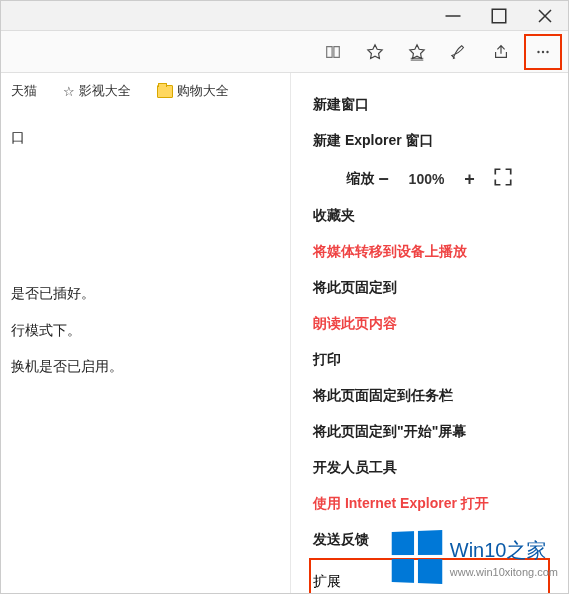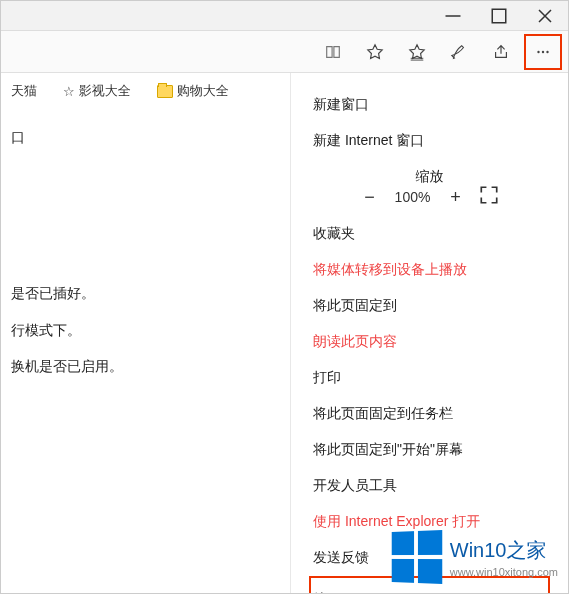--- a/index.html
+++ b/index.html
@@ -14,23 +14,23 @@
     
     .bookmarks { height: 36px; display: flex; align-items: center; padding-left: 10px; gap: 26px; color: #333; font-size: 13px; }
     .bookmarks .bm-item { display: flex; align-items: center; gap: 4px; }
     .folder-icon { width: 16px; height: 13px; background: #ffd75e; border: 1px solid #d9a700; border-radius: 1px; display: inline-block; position: relative; }
     .folder-icon::before { content: ""; position: absolute; top: -3px; left: 0; width: 7px; height: 3px; background: #ffd75e; border: 1px solid #d9a700; border-bottom: none; border-radius: 1px 1px 0 0; }
     
     .content { position: absolute; left: 0; top: 108px; padding: 10px; color: #222; line-height: 2.6; font-size: 14px; }
     .content div { white-space: nowrap; }
     
     .menu { position: absolute; right: 0; top: 72px; width: 278px; background: #fff; border-left: 1px solid #e8e8e8; padding: 14px 0 10px 0; }
-    .menu-item { padding: 9px 22px; color: #222; font-size: 14px; display: flex; align-items: center; }
+    .menu-item { padding: 9px 22px; color: #222; font-size: 14px; display: flex; align-items: center; font-weight: bold; }
     .menu-item.disabled { color: #ef4444; }
-    .menu-item.zoom { justify-content: center; flex-direction: column; }
+    .menu-item.zoom { justify-content: center; }
     .zoom-controls { display: flex; align-items: center; gap: 16px; color: #333; }
     .zoom-btn { width: 18px; text-align: center; font-size: 18px; line-height: 1; }
     .zoom-val { font-size: 14px; }
     .highlight-box { border: 2px solid #e30; margin: 0 18px; padding: 13px 2px; }
     
     .watermark { position: absolute; right: 10px; bottom: 10px; display: flex; align-items: center; gap: 8px; pointer-events: none; }
     .win-logo { width: 52px; height: 52px; display: grid; grid-template-columns: 1fr 1fr; grid-template-rows: 1fr 1fr; gap: 4px; transform: perspective(160px) rotateY(-14deg); }
     .win-logo div { background: #0078d7; }
     .wm-text .l1 { font-size: 20px; color: #0a5aa8; font-weight: 500; }
     .wm-text .l2 { font-size: 11px; color: #888; margin-top: 2px; }
@@ -112,21 +112,21 @@
 <div class="content">
   <div>口</div>
   <div style="height:120px"></div>
   <div>是否已插好。</div>
   <div>行模式下。</div>
   <div>换机是否已启用。</div>
 </div>
 
 <div class="menu">
   <div class="menu-item">新建窗口</div>
-  <div class="menu-item">新建 Internet 窗口</div>
+  <div class="menu-item">新建 Explorer 窗口</div>
   <div class="menu-item zoom">
     <span>缩放</span>
     <span class="zoom-controls">
       <span class="zoom-btn">−</span>
       <span class="zoom-val">100%</span>
       <span class="zoom-btn">+</span>
       <span class="zoom-btn">
         <svg viewBox="0 0 14 14" width="14" height="14">
             <path d="M1 5V1h4M13 5V1h-4M1 9v4h4M13 9v4h-4" fill="none" stroke="#333" stroke-width="1.3"></path>
           </svg>

